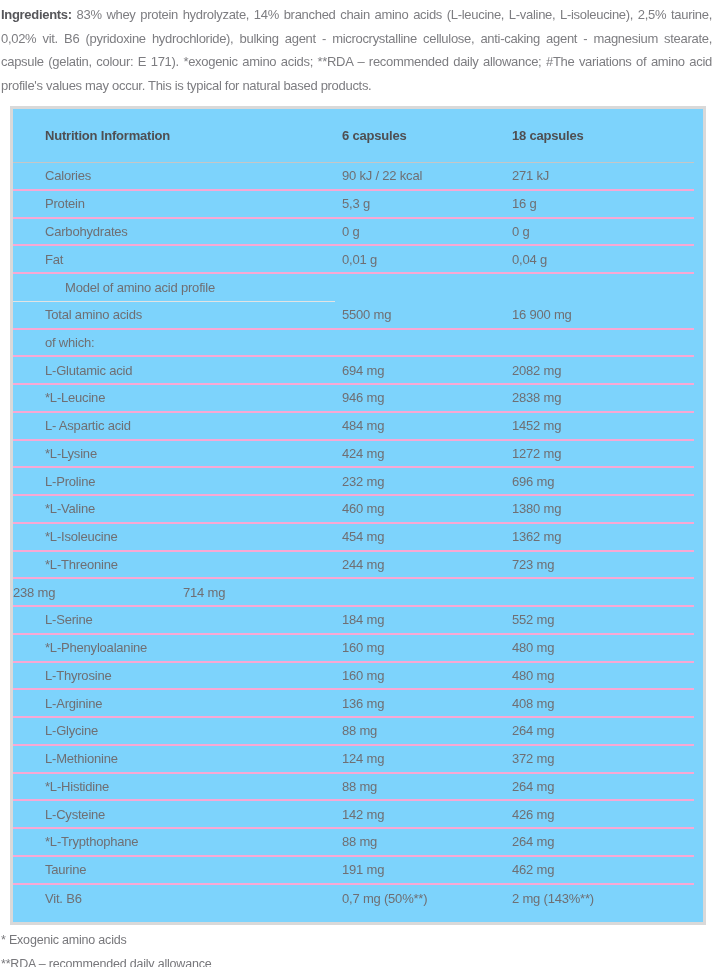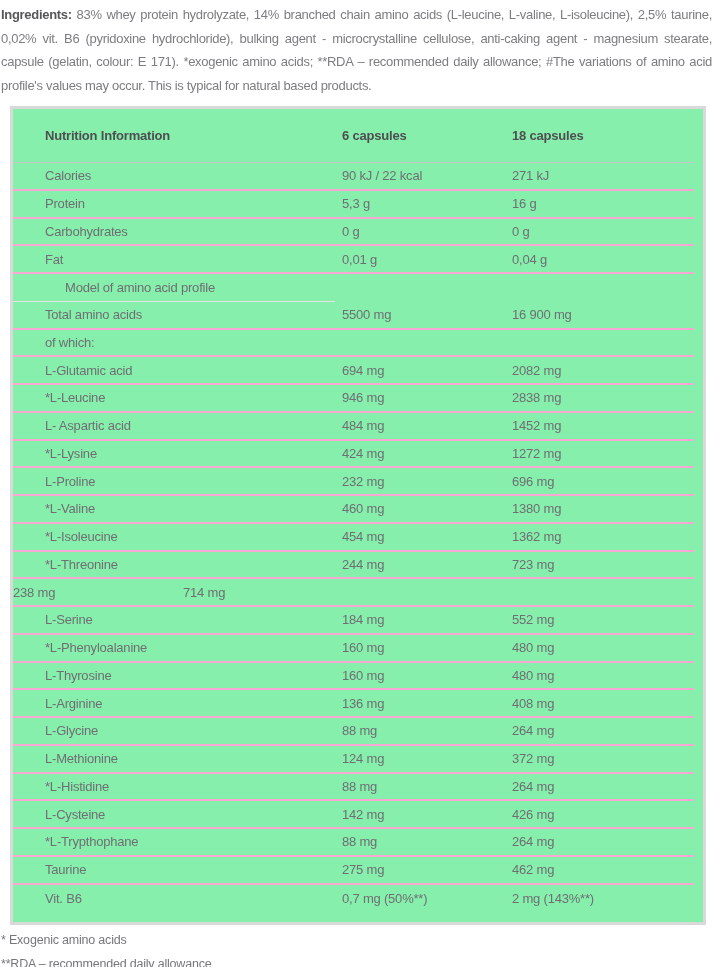--- a/index.html
+++ b/index.html
@@ -26,21 +26,21 @@
     color: #56565a;
     font-weight: bold;
   }
 
   
   .table-box {
     box-sizing: border-box;
     margin: 9px 4px 0 10px;
     width: 696px;
     border: 3px solid #d9d9d9;
-    background: #86efac;
+    background: #7dd3fc;
     padding-bottom: 10px;
   }
 
   .t-header {
     display: flex;
     align-items: center;
     box-sizing: border-box;
     height: 54px;
     margin-right: 9px;
     border-bottom: 1px solid #c6c6c6;
@@ -254,21 +254,21 @@
   </div>
 
   <div class="t-row">
     <div class="cell-label">*L-Trypthophane</div>
     <div class="cell-6">88 mg</div>
     <div class="cell-18">264 mg</div>
   </div>
 
   <div class="t-row">
     <div class="cell-label">Taurine</div>
-    <div class="cell-6">275 mg</div>
+    <div class="cell-6">191 mg</div>
     <div class="cell-18">462 mg</div>
   </div>
 
   <div class="t-row last">
     <div class="cell-label">Vit. B6</div>
     <div class="cell-6">0,7 mg (50%**)</div>
     <div class="cell-18">2 mg (143%**)</div>
   </div>
 </div>
 </div>

